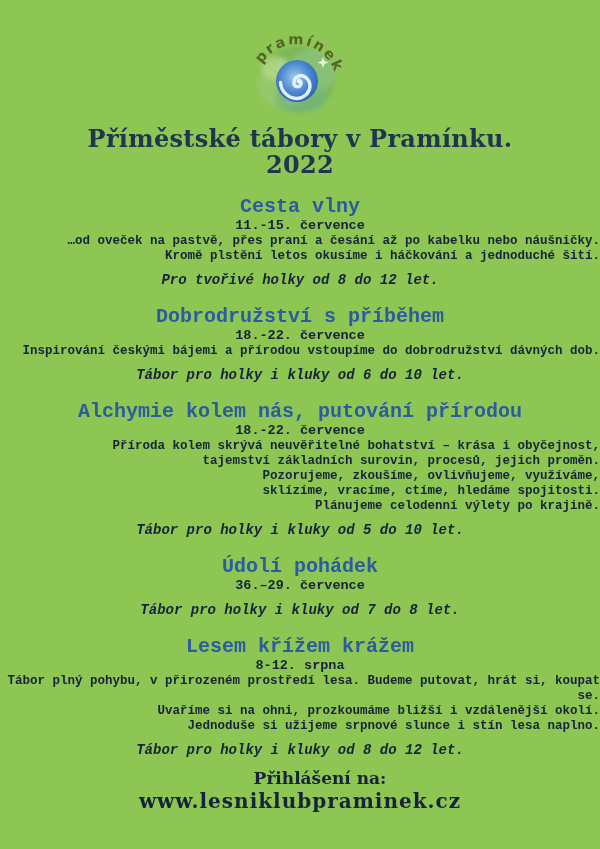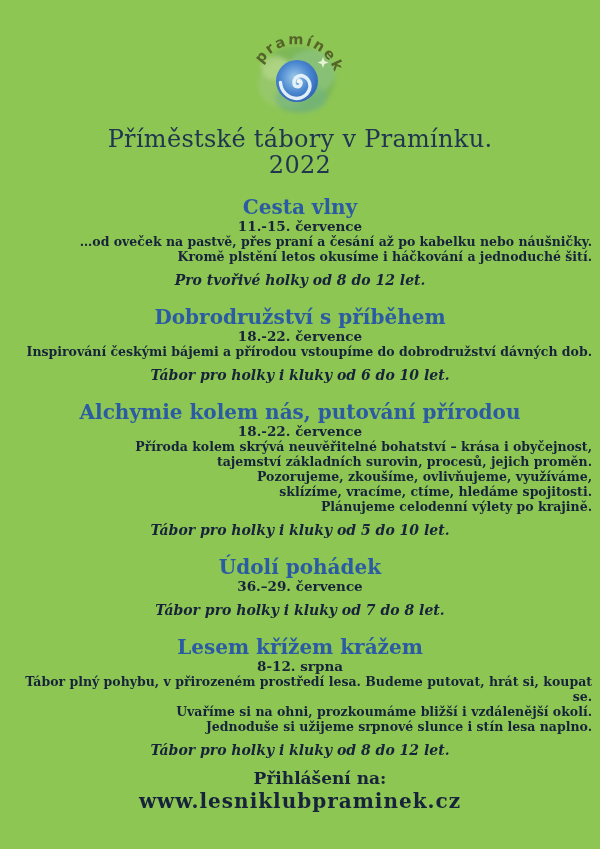--- a/index.html
+++ b/index.html
@@ -13,26 +13,26 @@
     text-align: center;
     overflow: hidden;
   }
   .logo-wrap {
     padding-top: 24px;
     line-height: 0;
   }
   .page-title {
     margin-top: 6px;
     font-size: 24px;
-    font-weight: normal;
+    font-weight: bold;
     color: #203650;
     line-height: 26px;
     letter-spacing: .3px;
   }
-  .camp { margin: 8px; }
+  .camp { margin: 0; font-family: Liberation Mono, monospace; }
   .camp-title {
     margin-top: 18px;
     font-size: 20px;
     font-weight: bold;
     color: #2b5ba3;
     line-height: 22px;
   }
   .camp-date {
     font-size: 13.5px;
     font-weight: bold;

